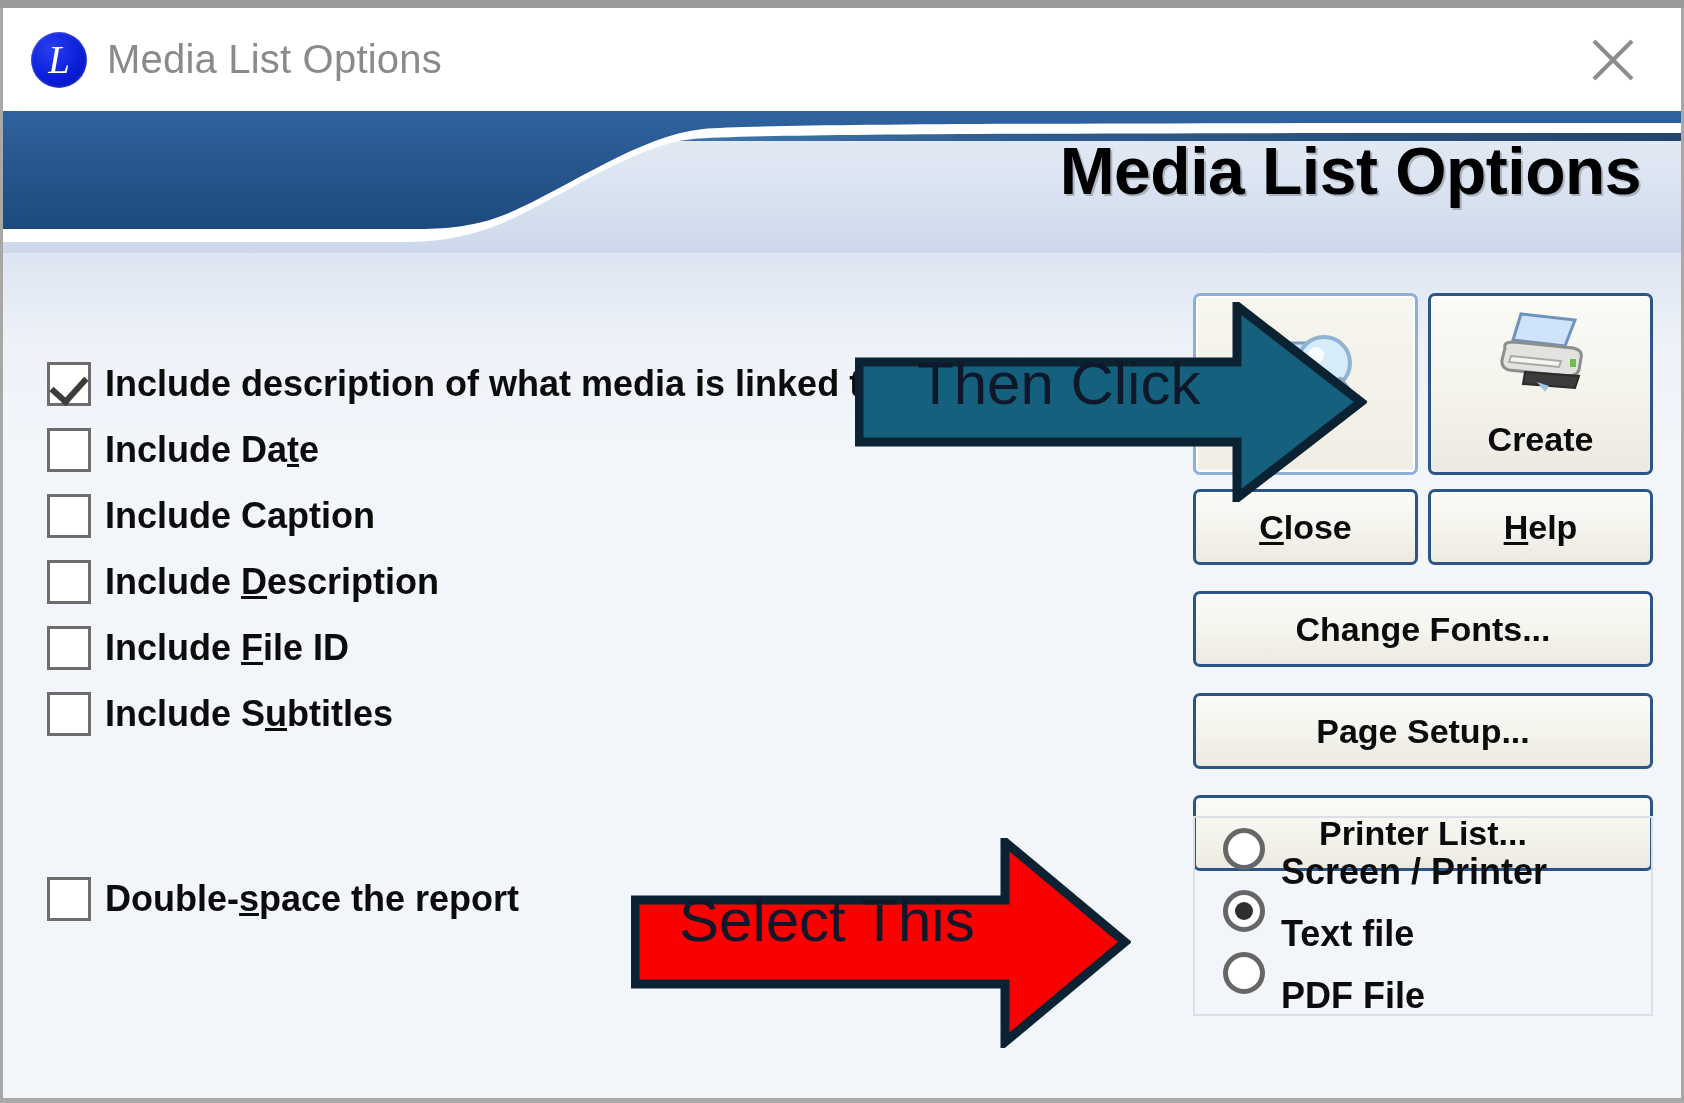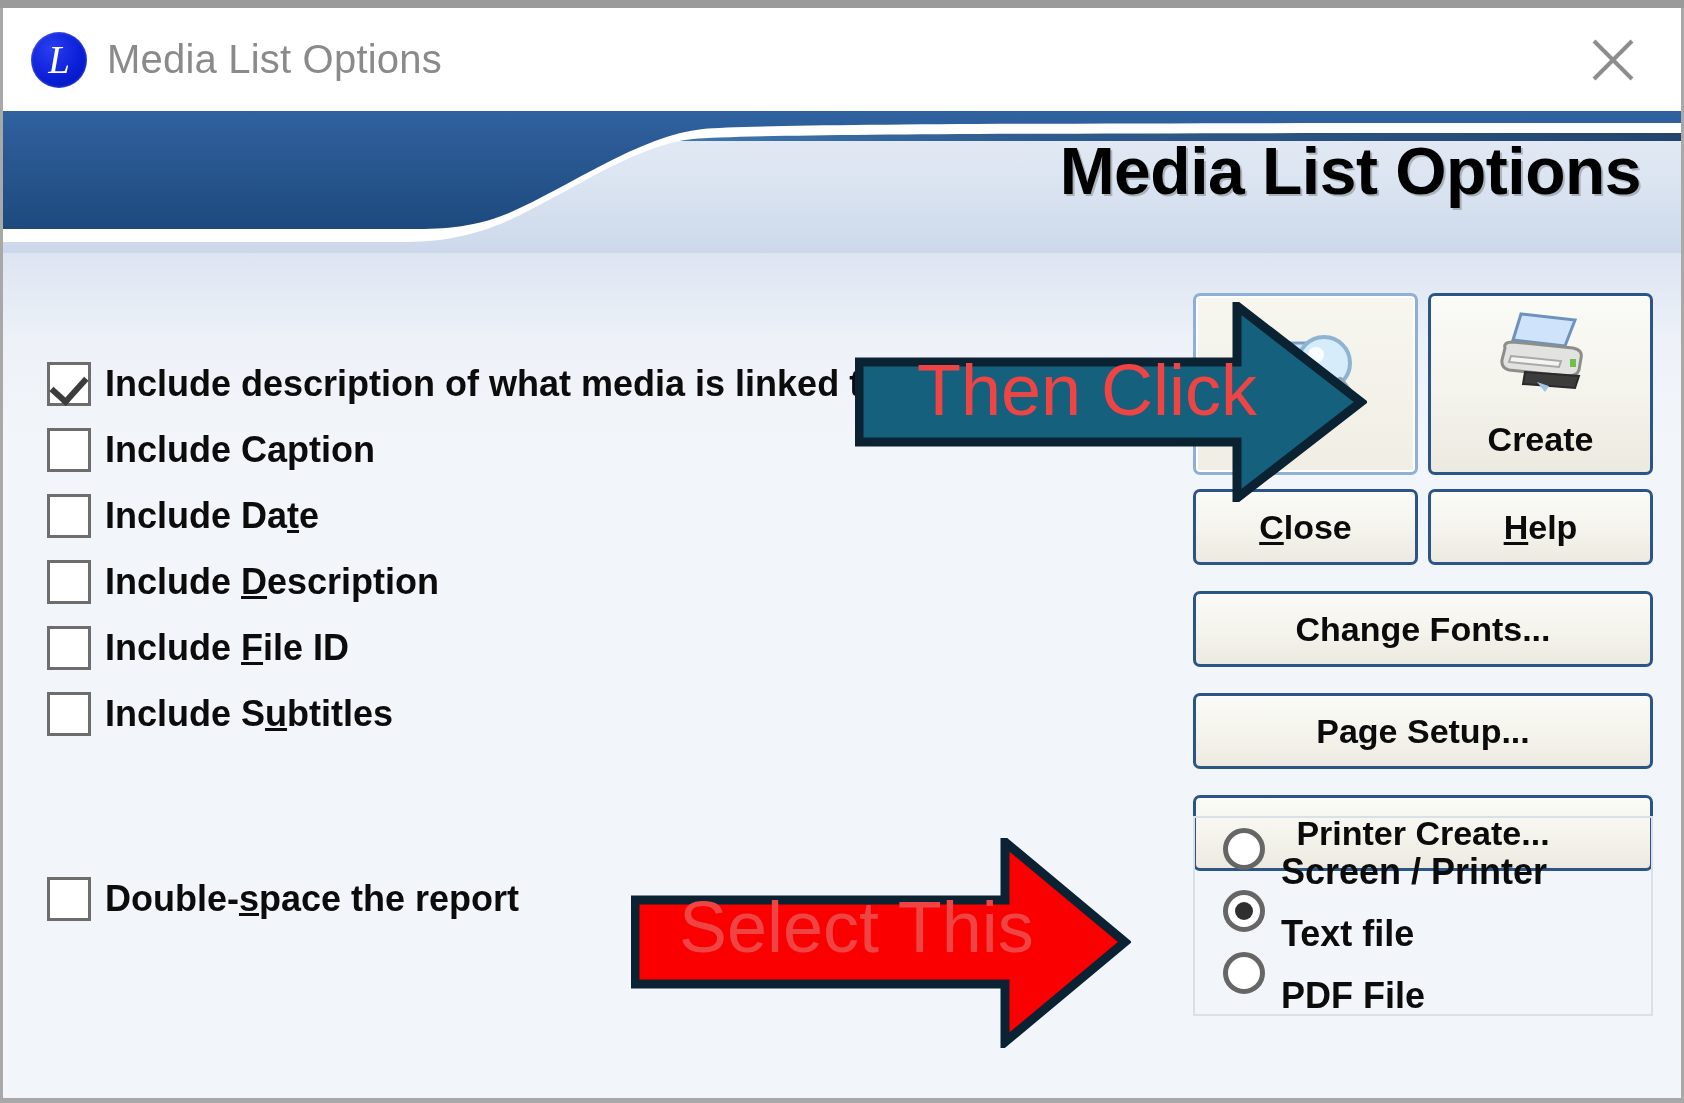--- a/index.html
+++ b/index.html
@@ -139,21 +139,21 @@
   .rdcircle.sel::after{
     content:"";position:absolute;left:7px;top:7px;width:18px;height:18px;
     border-radius:50%;background:#2f2f2f;
   }
   .rdlabel{margin-left:16px;font-size:36px;color:#0c0c0c;font-weight:bold;white-space:nowrap;margin-top:46px;}
 
   
   .anno{position:absolute;}
   .anno svg{display:block;}
   .anno .atext{
-    position:absolute;color:#ef4444;font-size:72px;white-space:nowrap;
+    position:absolute;color:#0f172a;font-size:60px;white-space:nowrap;
     font-weight:normal;
   }
   #anno-then{left:852px;top:294px;}
   #anno-then .atext{left:62px;top:47px;}
   #anno-select{left:628px;top:830px;}
   #anno-select .atext{left:48px;top:48px;}
 </style>
 </head>
 <body>
 
@@ -219,26 +219,26 @@
 
     <div id="checklist">
 
       <div class="cbrow">
         <span class="cbbox checked"></span>
         <span class="cblabel">Include description of what media is linked to</span>
       </div>
 
       <div class="cbrow">
         <span class="cbbox"></span>
+        <span class="cblabel"><span>Include Da</span><u>t</u><span>e</span></span>
+      </div>
+
+      <div class="cbrow">
+        <span class="cbbox"></span>
         <span class="cblabel">Include Caption</span>
-      </div>
-
-      <div class="cbrow">
-        <span class="cbbox"></span>
-        <span class="cblabel"><span>Include Da</span><u>t</u><span>e</span></span>
       </div>
 
       <div class="cbrow">
         <span class="cbbox"></span>
         <span class="cblabel"><span>Include </span><u>D</u><span>escription</span></span>
       </div>
 
       <div class="cbrow">
         <span class="cbbox"></span>
         <span class="cblabel"><span>Include </span><u>F</u><span>ile ID</span></span>
@@ -297,21 +297,21 @@
         </div>
       </div>
 
       <div class="gbtn wide-btn">
         <span>Change Fonts...</span>
       </div>
       <div class="gbtn wide-btn">
         <span>Page Setup...</span>
       </div>
       <div class="gbtn wide-btn">
-        <span>Printer Create...</span>
+        <span>Printer List...</span>
       </div>
     </div>
 
     <div id="radiogroup">
       <div class="rdrow">
         <span class="rdcircle"></span>
         <span class="rdlabel">Screen / Printer</span>
       </div>
       <div class="rdrow">
         <span class="rdcircle sel"></span>

